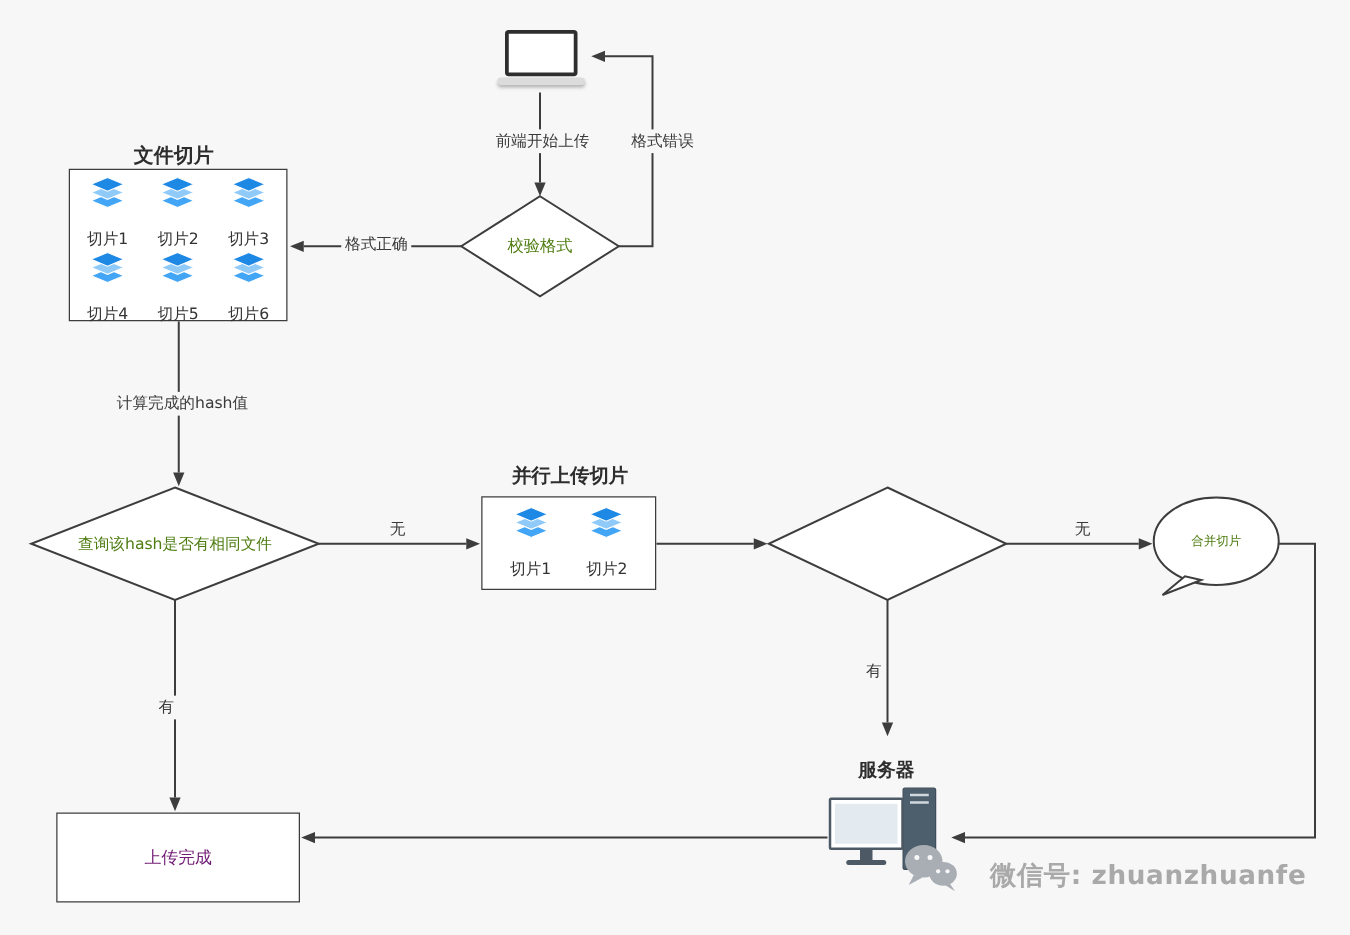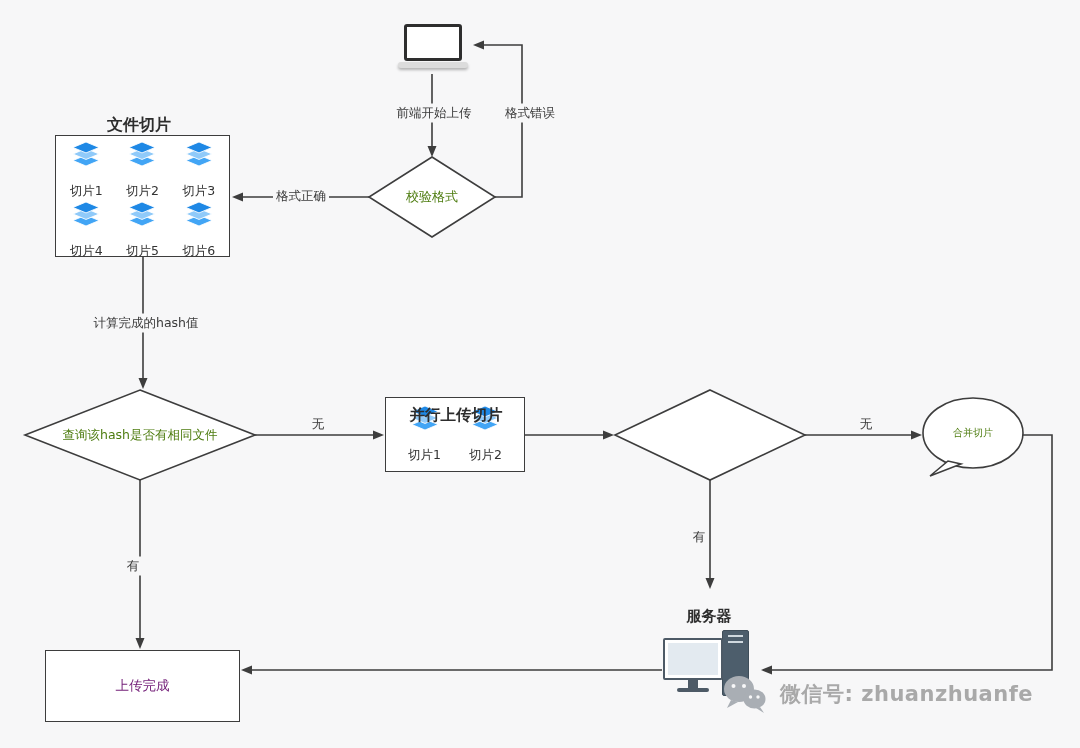--- a/index.html
+++ b/index.html
@@ -26,21 +26,21 @@
   .laptop-base { width:70px; height:6px; margin-top:1px; background:#dcdcdc; border-radius:3px; box-shadow:0 2px 3px rgba(0,0,0,0.28); }
 
   .server { position:absolute; left:663px; top:628px; width:96px; height:74px; z-index:2; }
   .server-tower { position:absolute; left:59px; top:2px; width:27px; height:66px; background:#4d5e6c; border:1px solid #3f4e5a; border-radius:2px; }
   .server-tower .slot { width:15px; height:2px; background:#cfd8de; margin:4px auto 0; }
   .server-monitor { position:absolute; left:0; top:10px; width:60px; height:42px; background:#fff; border:2px solid #4d5a66; border-radius:2px; }
   .server-monitor .screen { position:absolute; left:3px; right:3px; top:3px; bottom:3px; background:#e3eaf0; }
   .server-neck { position:absolute; left:25px; top:52px; width:10px; height:8px; background:#4d5a66; }
   .server-stand { position:absolute; left:14px; top:60px; width:32px; height:4px; background:#4d5a66; border-radius:2px; }
 
-  .watermark { position:absolute; left:722px; top:674px; display:flex; align-items:center; gap:12px; z-index:5; }
+  .watermark { position:absolute; left:722px; top:674px; display:flex; align-items:flex-end; gap:24px; z-index:5; }
   .watermark-text { font-size:21px; font-weight:700; color:#a9a9a9; letter-spacing:0.5px; white-space:nowrap; }
 </style>
 </head>
 <body>
 
 <div class="canvas">
 
   <svg width="0" height="0" style="position:absolute" aria-hidden="true">
     <defs>
       <g id="layers-glyph">
@@ -152,21 +152,21 @@
       <span>切片5</span>
     </div>
     <div class="slice">
       <svg class="layers-icon" viewBox="0 0 24 22">
           <use href="#layers-glyph"></use>
         </svg>
       <span>切片6</span>
     </div>
   </div>
 
-  <div class="node-title" style="left:456px; top:381px; font-size:15.5px;margin-top:34px;">并行上传切片</div>
+  <div class="node-title" style="left:456px; top:381px; font-size:15.5px;">并行上传切片</div>
   <div class="box parallel-box">
     <div class="slice">
       <svg class="layers-icon" viewBox="0 0 24 22">
           <use href="#layers-glyph"></use>
         </svg>
       <span>切片1</span>
     </div>
     <div class="slice">
       <svg class="layers-icon" viewBox="0 0 24 22">
           <use href="#layers-glyph"></use>

